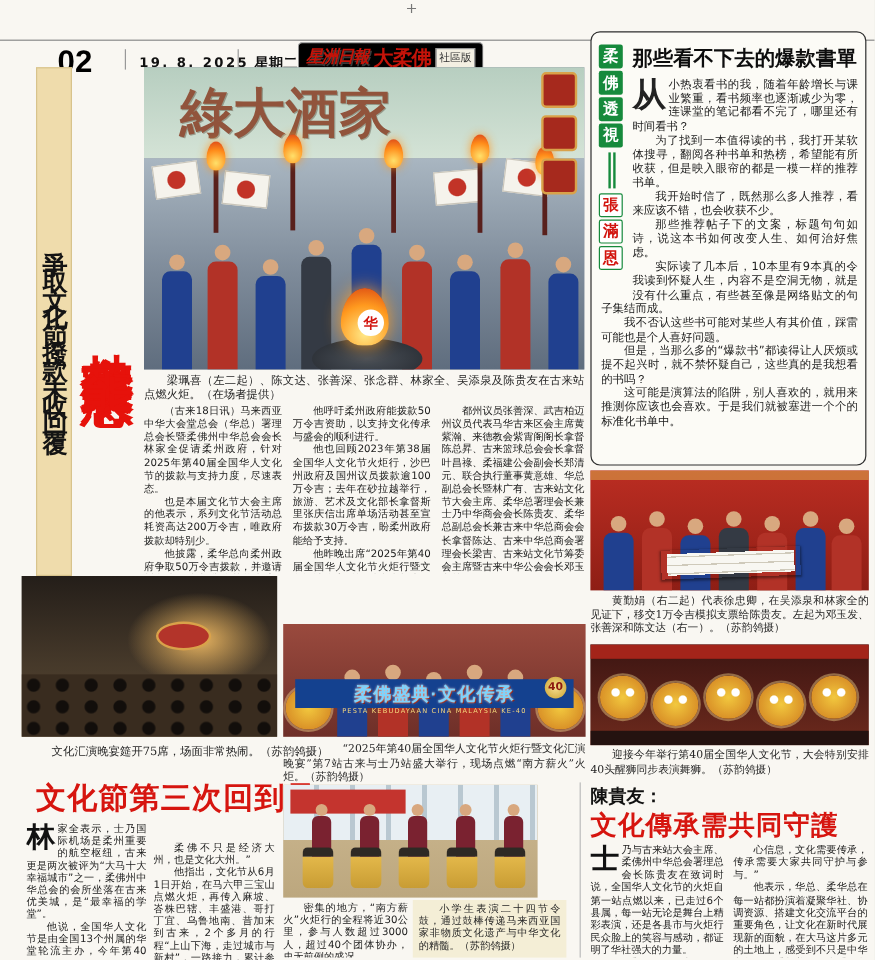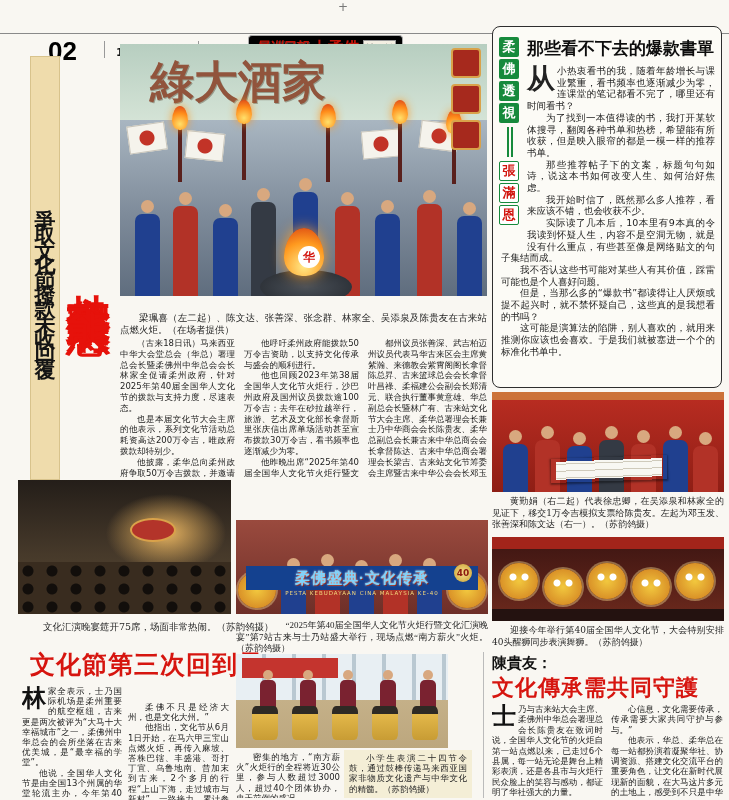--- a/index.html
+++ b/index.html
@@ -27,21 +27,21 @@
 
   
   .kicker { position:absolute; left:30px; top:56px; width:30px; height:424px; background:#efdcac;
             border:1px solid #d8c38c; writing-mode:vertical-rl; text-orientation:upright;
             font-size:21px; font-weight:900; color:#141414; letter-spacing:15px; padding-top:12px; text-align:center;
             font-family:"Liberation Sans",sans-serif; }
   .lead-headline { position:absolute; left:60px; top:56px; width:58px; height:424px; writing-mode:vertical-rl;
             text-orientation:upright; font-size:44px; font-weight:900; color:#e6120b; letter-spacing:2px;
             font-family:"Liberation Sans",sans-serif; line-height:58px; text-align:center; }
   .photo { position:absolute; overflow:hidden; background:#8d97a2; }
-  .main-photo { left:120px; top:44px; width:367px; height:252px; }
+  .main-photo { left:120px; top:56px; width:367px; height:252px; }
   .sign { position:absolute; left:0; top:0; width:367px; height:76px;
           background:linear-gradient(#b7cec0,#d4e3d6); display:flex; justify-content:space-between;
           align-items:center; padding:0 30px; font-family:"DejaVu Serif",serif; font-size:44px; font-weight:700;
           color:#91543c; text-shadow:1px 1px 0 rgba(60,40,20,.35); }
   .crowd { position:absolute; left:0; top:76px; width:367px; height:176px;
            background:linear-gradient(#a9b6c1,#7d8a99 55%,#5f6d7e); }
   .lantern { position:absolute; width:30px; height:30px; background:#a6291d; border:2px solid #d9a24a; border-radius:4px; }
   .flag { position:absolute; width:38px; height:28px; background:
           radial-gradient(circle 7px at 50% 50%, #c23327 7px, transparent 8px), #f5f3ec; border:1px solid #c9c5ba; }
   .stick { position:absolute; width:4px; background:#59201c; }
@@ -86,21 +86,21 @@
                     text-shadow:0 0 2px #ffd9d2, 1px 1px 0 #7c0f06; font-family:"Liberation Sans",sans-serif; white-space:nowrap;}
   .gp-sub { position:absolute; left:10px; top:70px; width:232px; text-align:center; font-size:5.5px;
             color:#f4d77c; letter-spacing:1px; }
   .gp-badge { position:absolute; right:16px; top:44px; width:18px; height:18px; border-radius:50%;
               background:radial-gradient(#f7df8f,#caa12f); color:#8d1b10; font-size:9px; font-weight:900;
               text-align:center; line-height:18px; }
   .lion-head { position:absolute; width:38px; height:36px; border-radius:50%;
       background:radial-gradient(circle 3px at 13px 14px,#fff 3px,transparent 4px),
                  radial-gradient(circle 3px at 25px 14px,#fff 3px,transparent 4px),
                  radial-gradient(#f2c83e,#cf7a1e); box-shadow:0 0 0 2px rgba(255,230,150,.4); }
-  .group-caption { position:absolute; left:236px; top:620px; width:252px; font-size:9px; line-height:11.5px; text-indent:5.5em;font-family:Liberation Serif, serif; }
+  .group-caption { position:absolute; left:236px; top:620px; width:252px; font-size:9px; line-height:11.5px; text-indent:5.5em; }
 
   
   .fest-headline { position:absolute; left:30px; top:648px; font-size:25px; font-weight:900; color:#d6150f;
                    font-family:"Liberation Sans",sans-serif; letter-spacing:1px; }
   .small-col { position:absolute; font-size:8.5px; line-height:10.2px; color:#1b1b1b; text-align:justify; overflow:hidden; }
   .small-col p { text-indent:2em; }
   .small-col p.lead-p { text-indent:0; }
   .dropcap { float:left; font-size:24px; line-height:22px; font-weight:900; padding:1px 2px 0 0; color:#111;
              font-family:"Liberation Sans",sans-serif; }
   .fc1 { left:22px; top:686px; width:100px; height:112px; }
@@ -243,21 +243,21 @@
   </div>
   <div class="caption lead-caption">梁珮喜（左二起）、陈文达、张善深、张念群、林家全、吴添泉及陈贵友在古来站点燃火炬。（在场者提供）</div>
 
   <div class="news-col nc1">
       <p>（古来18日讯）马来西亚中华大会堂总会（华总）署理总会长暨柔佛州中华总会会长林家全促请柔州政府，针对2025年第40届全国华人文化节的拨款与支持力度，尽速表态。</p>
       <p>也是本届文化节大会主席的他表示，系列文化节活动总耗资高达200万令吉，唯政府拨款却特别少。</p>
       <p>他披露，柔华总向柔州政府争取50万令吉拨款，并邀请州务大臣拿督翁哈菲兹出席9月12日在南方大学学院举行的闭幕礼，唯截至目前，尚未收到任何回复。</p>
     </div>
   <div class="news-col nc2">
       <p>他呼吁柔州政府能拨款50万令吉资助，以支持文化传承与盛会的顺利进行。</p>
-      <p>他也回顾2023年第38届全国华人文化节火炬行，沙巴州政府及国州议员拨款逾100万令吉；去年在砂拉越举行，旅游、艺术及文化部长拿督斯里张庆信出席单场活动甚至宣布拨款30万令吉，看书频率也逐渐减少为零。</p>
+      <p>他也回顾2023年第38届全国华人文化节火炬行，沙巴州政府及国州议员拨款逾100万令吉；去年在砂拉越举行，旅游、艺术及文化部长拿督斯里张庆信出席单场活动甚至宣布拨款30万令吉，盼柔州政府能给予支持。</p>
       <p>他昨晚出席“2025年第40届全国华人文化节火炬行暨文化汇演晚宴”第7站古来与士乃站的盛宴时，发表上述致词。</p>
     </div>
   <div class="news-col nc3">
       <p>都州议员张善深、武吉柏迈州议员代表马华古来区会主席黄紫瀚、来德教会紫霄阁阁长拿督陈总昇、古来篮球总会会长拿督叶昌祿、柔福建公会副会长郑清元、联合执行董事黄意雄、华总副总会长暨林广有、古来站文化节大会主席、柔华总署理会长兼士乃中华商会会长陈贵友、柔华总副总会长兼古来中华总商会会长拿督陈达、古来中华总商会署理会长梁吉、古来站文化节筹委会主席暨古来中华公会会长邓玉文等。</p>
     </div>
 
   <div class="photo banquet-photo">
     <div class="glow"></div>
     <div class="stage-lion"></div>
     <div class="banquet-crowd"></div>
@@ -341,22 +341,22 @@
           <span>滿</span>
           <span>恩</span>
         </div>
     </div>
     <div class="review-title">那些看不下去的爆款書單</div>
     <div class="review-body">
       <div class="strip-spacer"></div>
       <p class="lead-p"><span class="dropcap">从</span><span>小热衷看书的我，随着年龄增长与课业繁重，看书频率也逐渐减少为零，连课堂的笔记都看不完了，哪里还有时间看书？</span></p>
       <div>
           <p>为了找到一本值得读的书，我打开某软体搜寻，翻阅各种书单和热榜，希望能有所收获，但是映入眼帘的都是一模一样的推荐书单。</p>
+          <p>我开始时信了，既然那么多人推荐，看来应该不错，也会收获不少。</p>
           <p>那些推荐帖子下的文案，标题句句如诗，说这本书如何改变人生、如何治好焦虑。</p>
-          <p>我开始时信了，既然那么多人推荐，看来应该不错，也会收获不少。</p>
           <p>实际读了几本后，10本里有9本真的令我读到怀疑人生，内容不是空洞无物，就是没有什么重点，有些甚至像是网络贴文的句子集结而成。</p>
           <p>我不否认这些书可能对某些人有其价值，踩雷可能也是个人喜好问题。</p>
           <p>但是，当那么多的“爆款书”都读得让人厌烦或提不起兴时，就不禁怀疑自己，这些真的是我想看的书吗？</p>
           <p>这可能是演算法的陷阱，别人喜欢的，就用来推测你应该也会喜欢。于是我们就被塞进一个个的标准化书单中。</p>
         </div>
     </div>
   </div>
 
   <div class="photo cheque-photo">
     <div class="gold-strip"></div>

